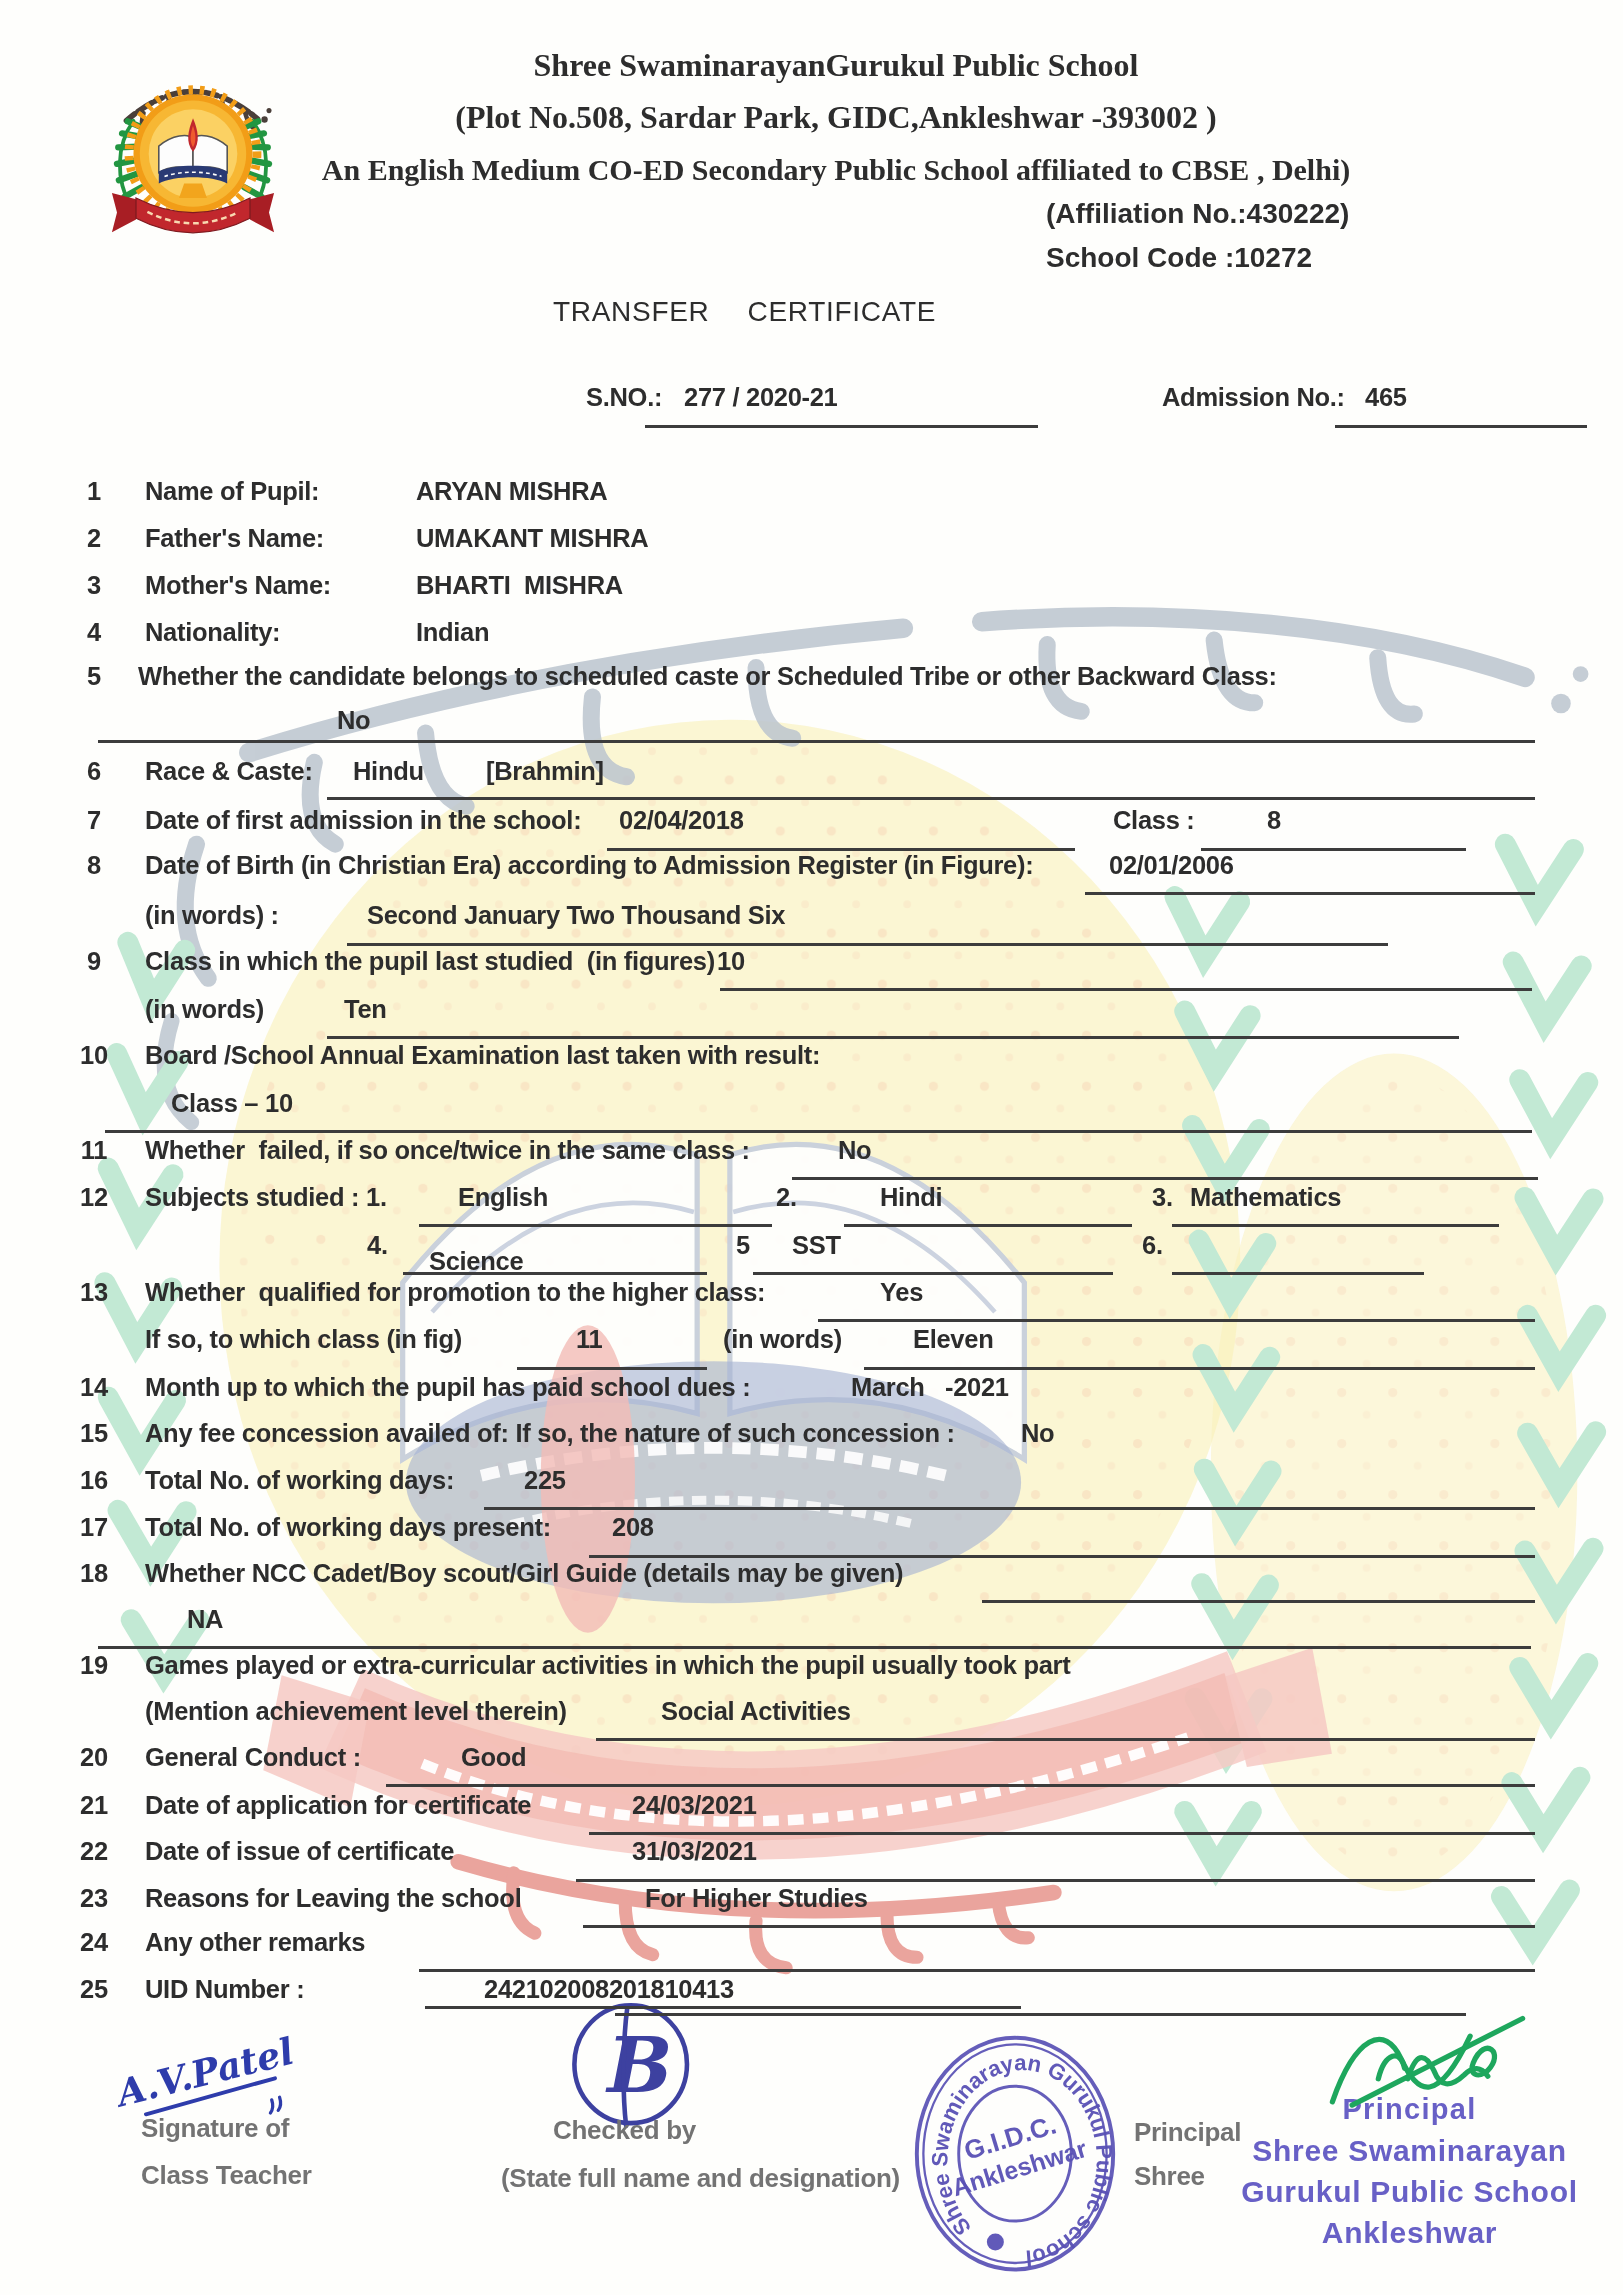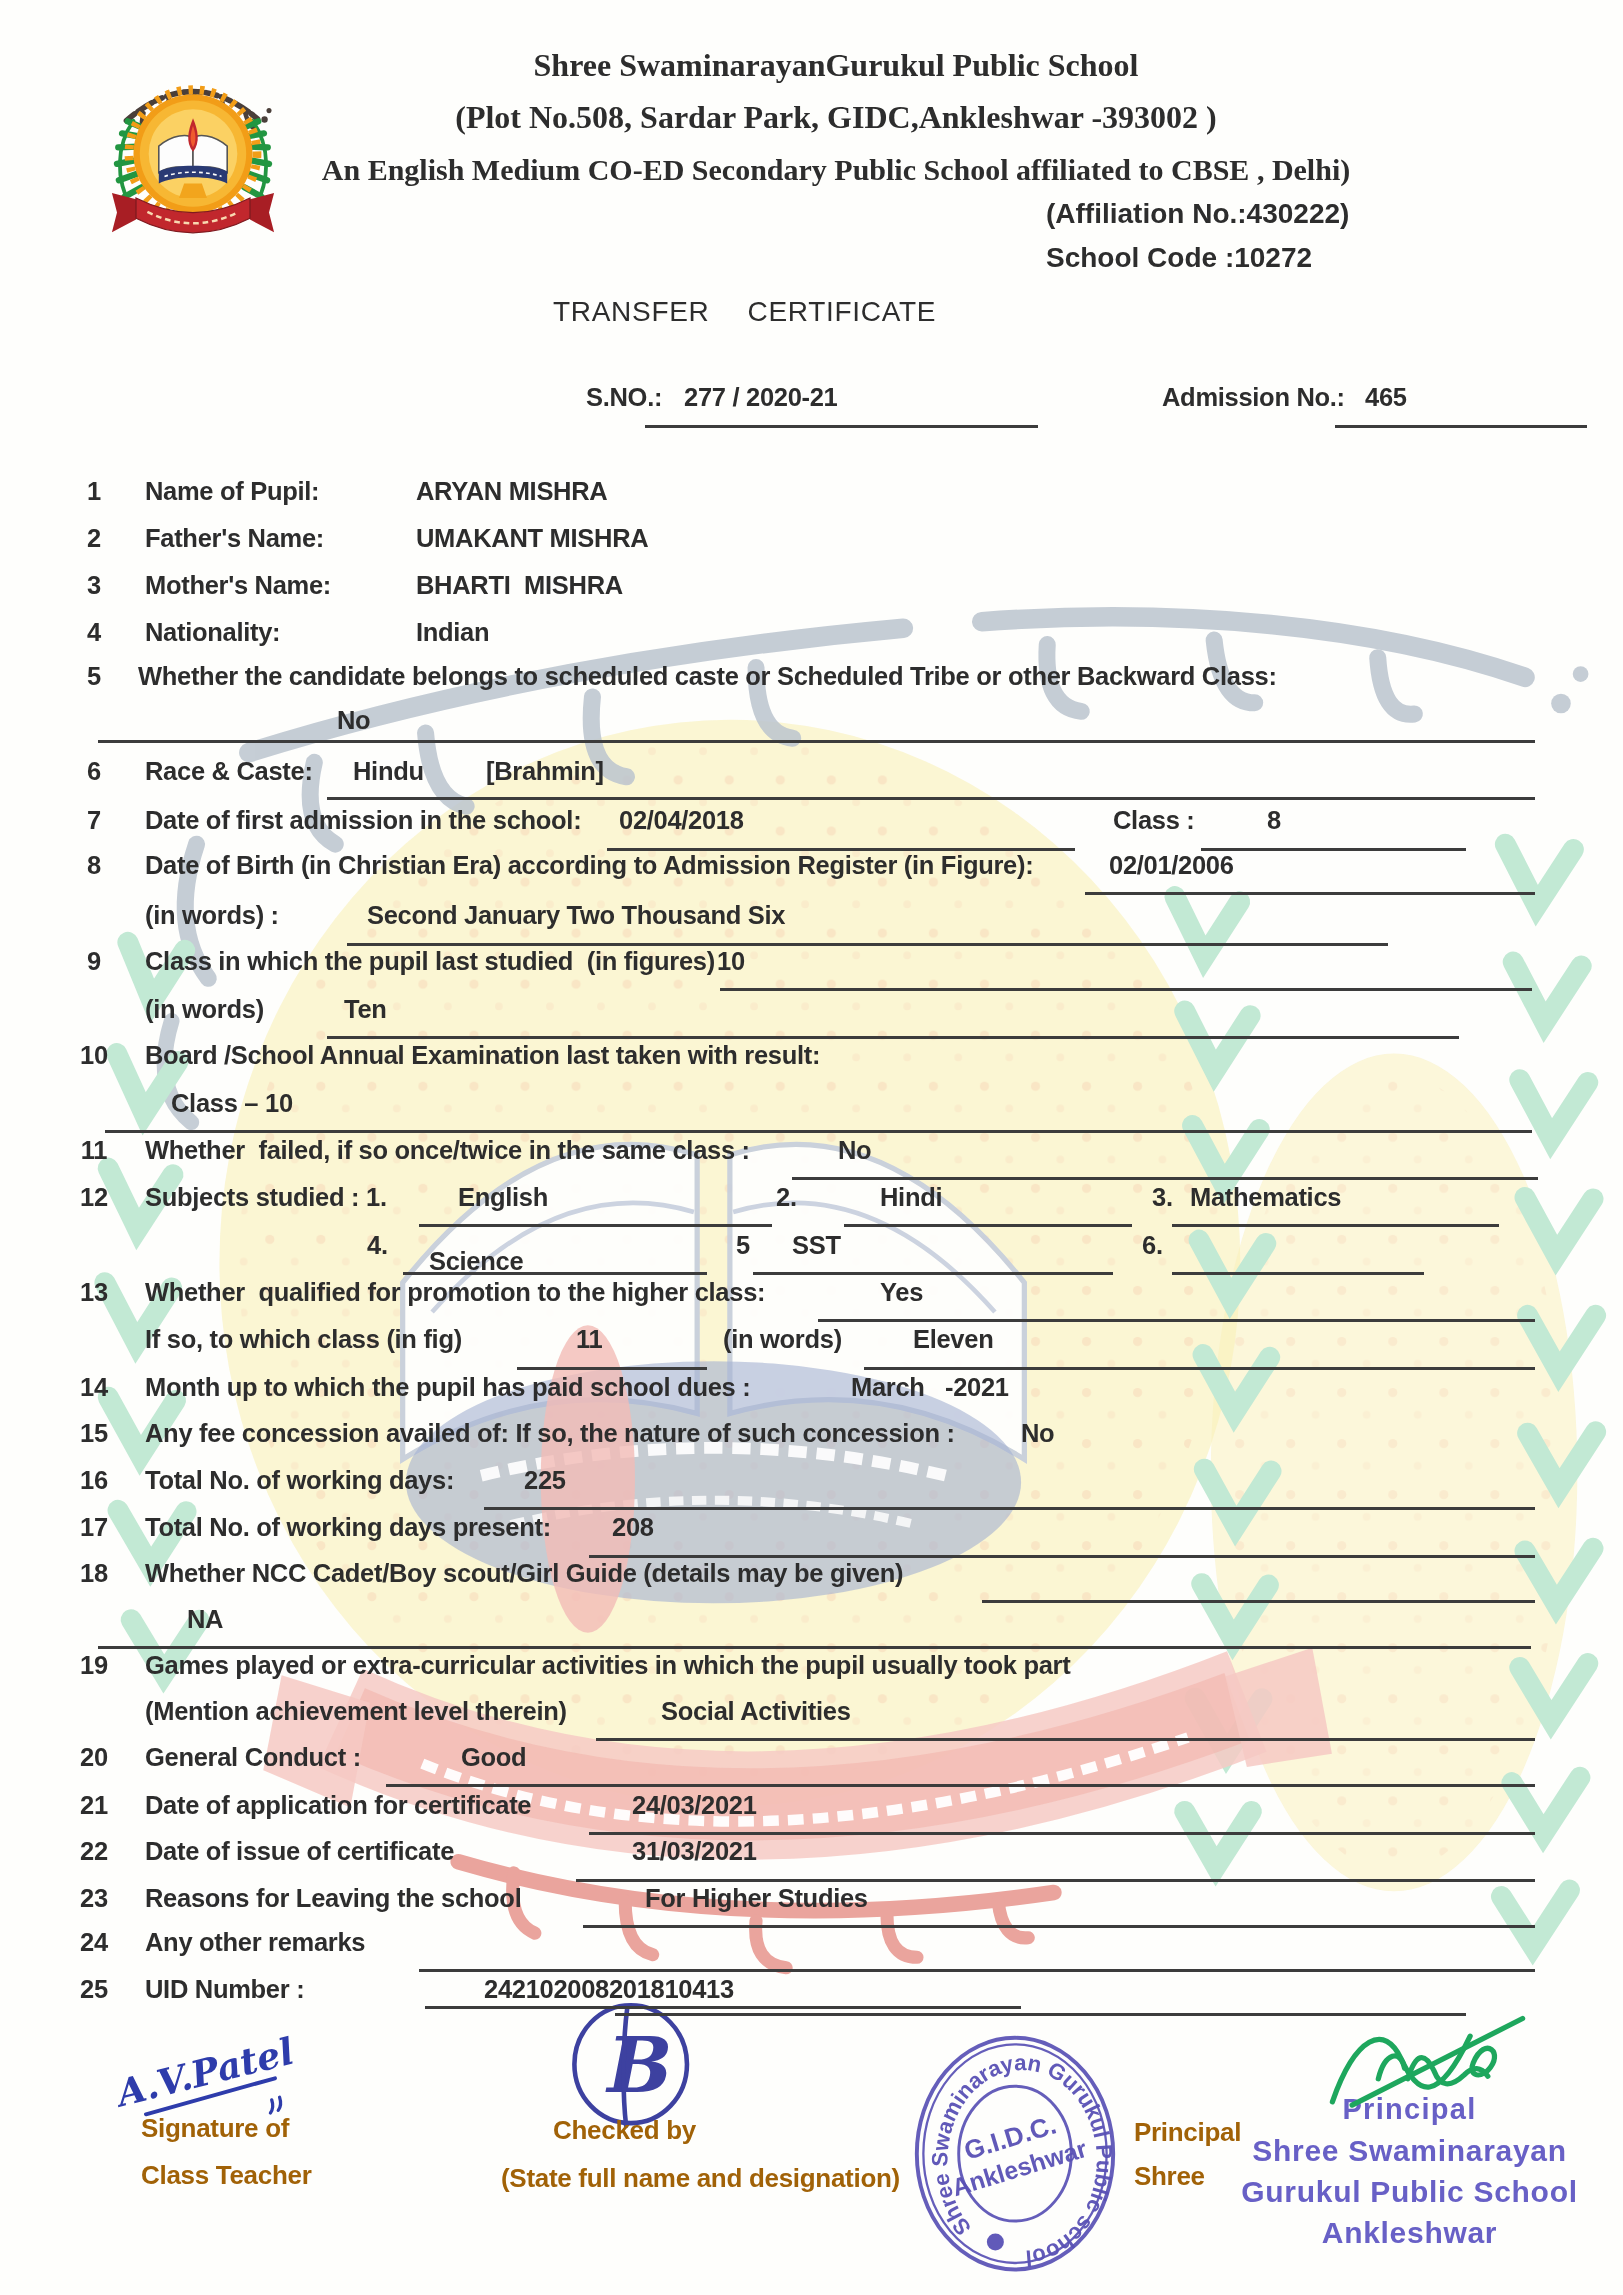--- a/index.html
+++ b/index.html
@@ -8,21 +8,21 @@
   .abs{position:absolute;}
   .wm{position:absolute;left:0;top:0;width:1624px;height:2295px;z-index:0;}
   .fg{position:absolute;left:0;top:0;width:1624px;height:2295px;z-index:1;padding-left:48px;}
   .hline{position:absolute;left:0;right:0;text-align:center;font-family:"Liberation Serif",serif;font-weight:700;}
   .sm{font-weight:700;font-size:28px;}
   .row span{position:absolute;white-space:pre;font-weight:700;font-size:25.5px;letter-spacing:-0.3px;top:0;}
   .row{position:absolute;left:0;right:0;height:33px;}
   .num{left:65px;width:58px;text-align:center;}
   .lab{left:145px;}
   .ul{position:absolute;height:3.3px;background:#3c3c3c;z-index:1;}
-  .ft{position:absolute;font-weight:700;font-size:26px;letter-spacing:-0.3px;white-space:pre;color:#a16207;}
+  .ft{position:absolute;font-weight:700;font-size:26px;letter-spacing:-0.3px;white-space:pre;color:#737373;}
   .pstamp{position:absolute;left:1236px;top:2089px;width:347px;text-align:center;color:#5d55c2;
           font-weight:700;line-height:41px;opacity:.93;}
   .pstamp .l1{font-size:29px;letter-spacing:1.3px;}
   .pstamp .l2{font-size:30px;letter-spacing:0.7px;}
 </style>
 </head>
 <body>
 
 <div class="pg">
 

